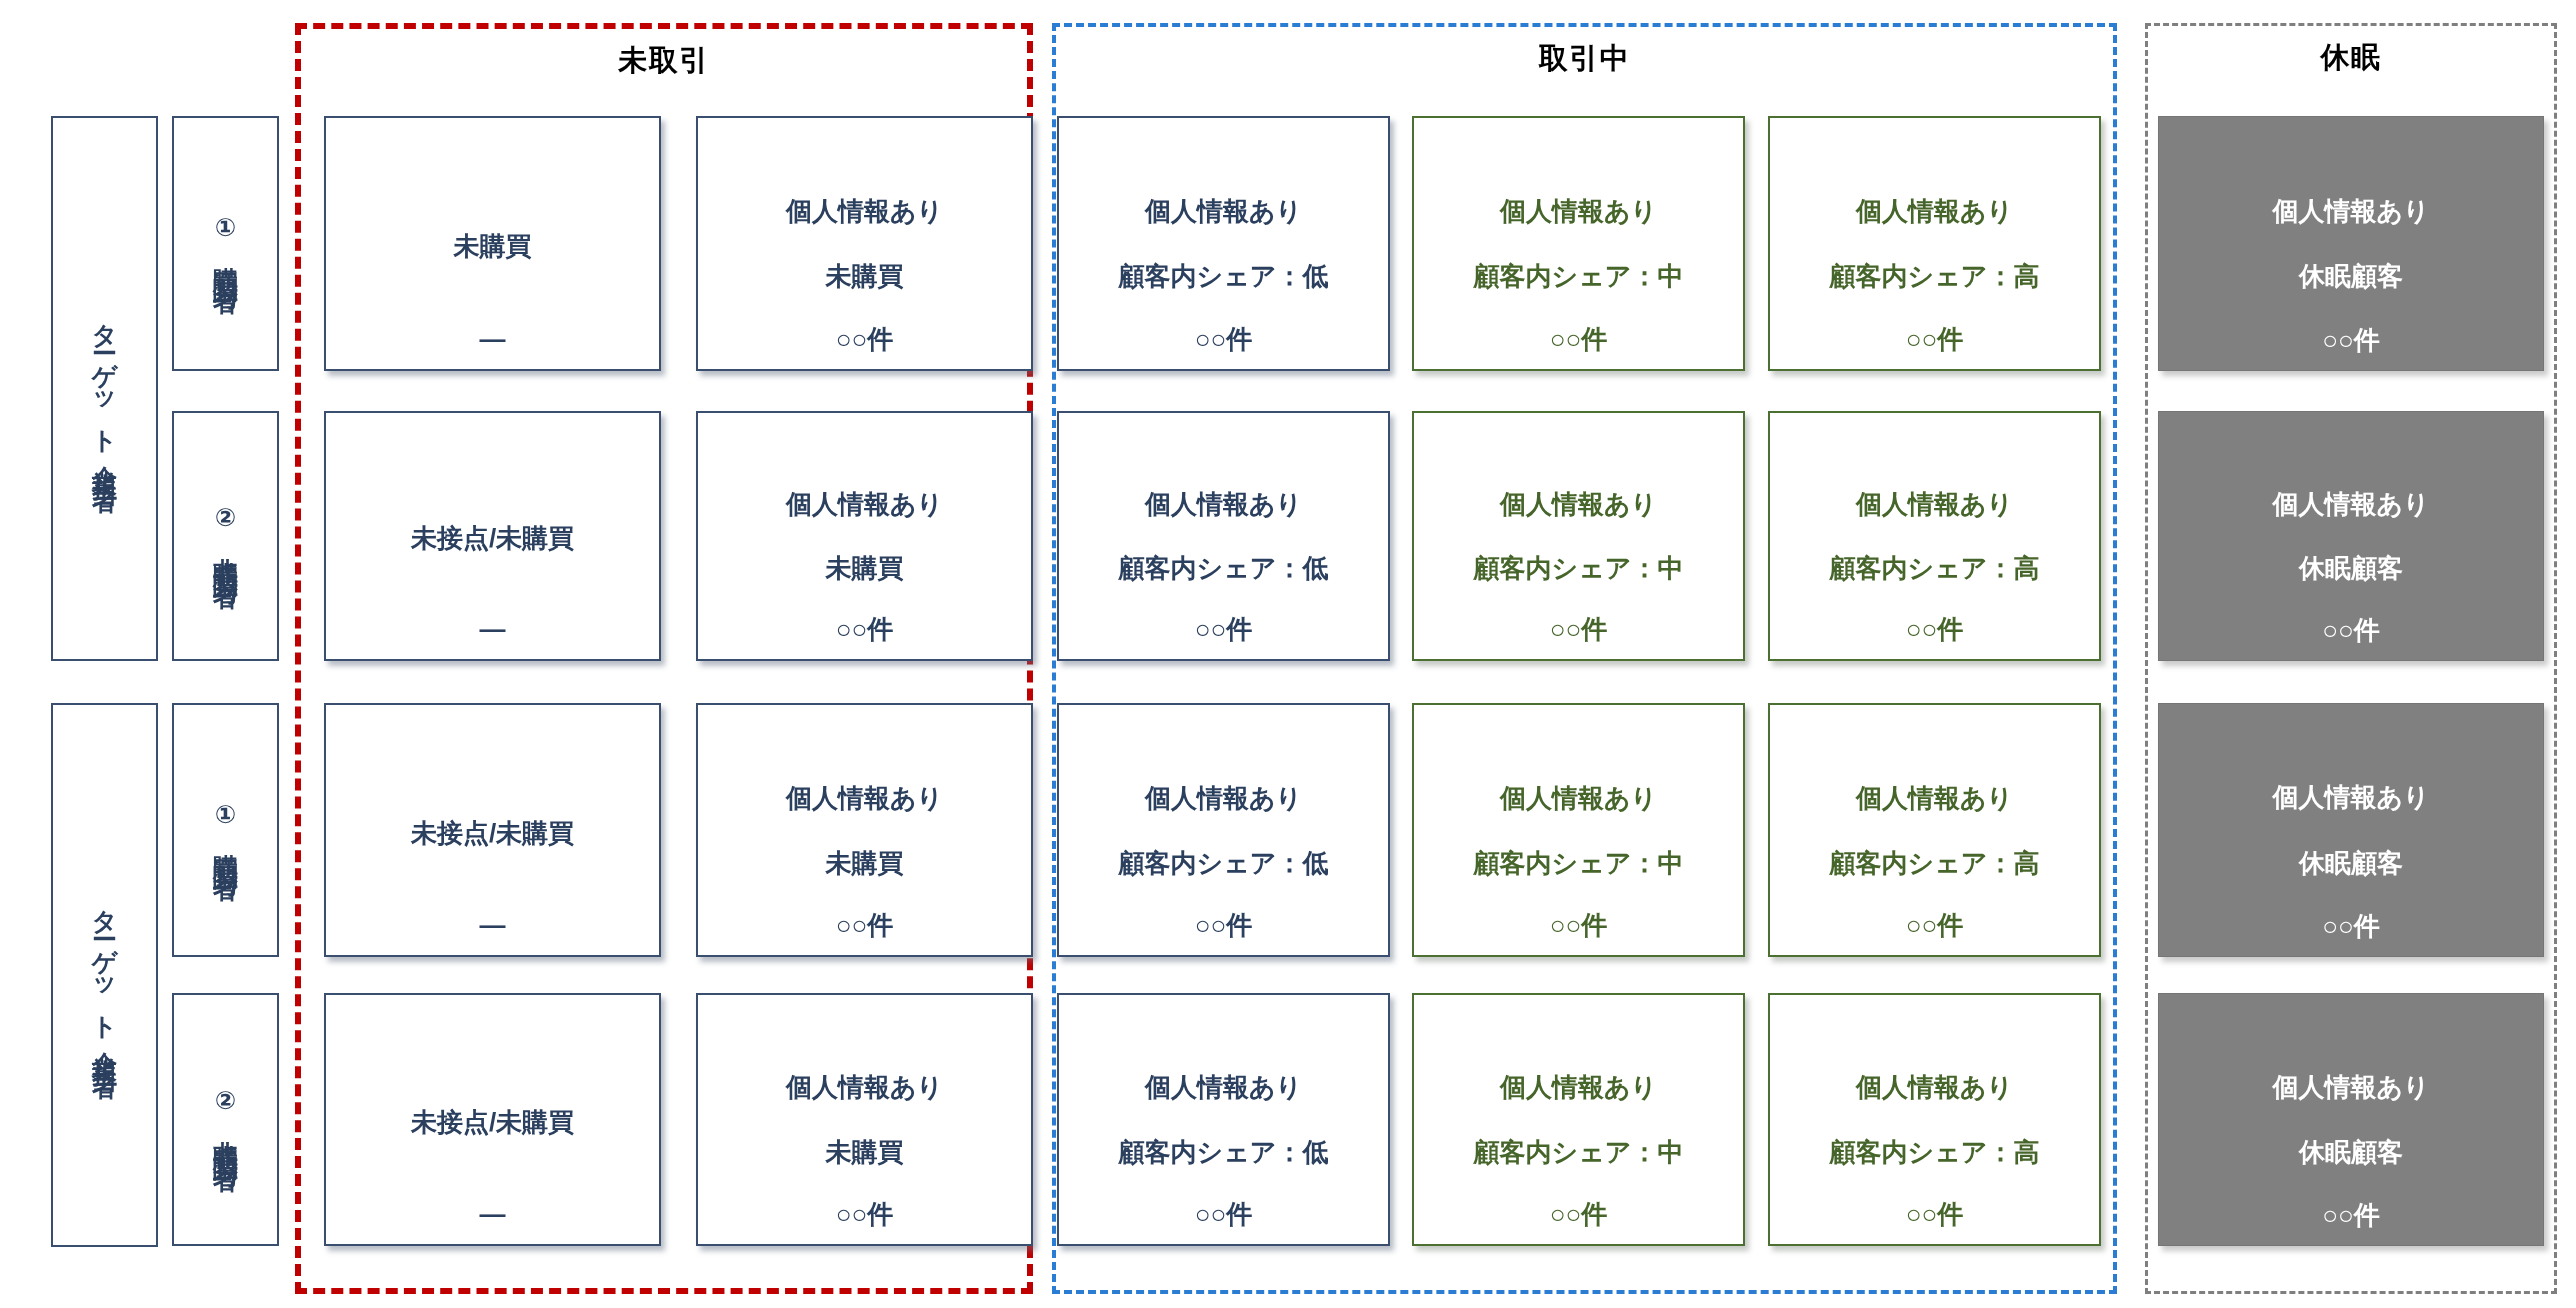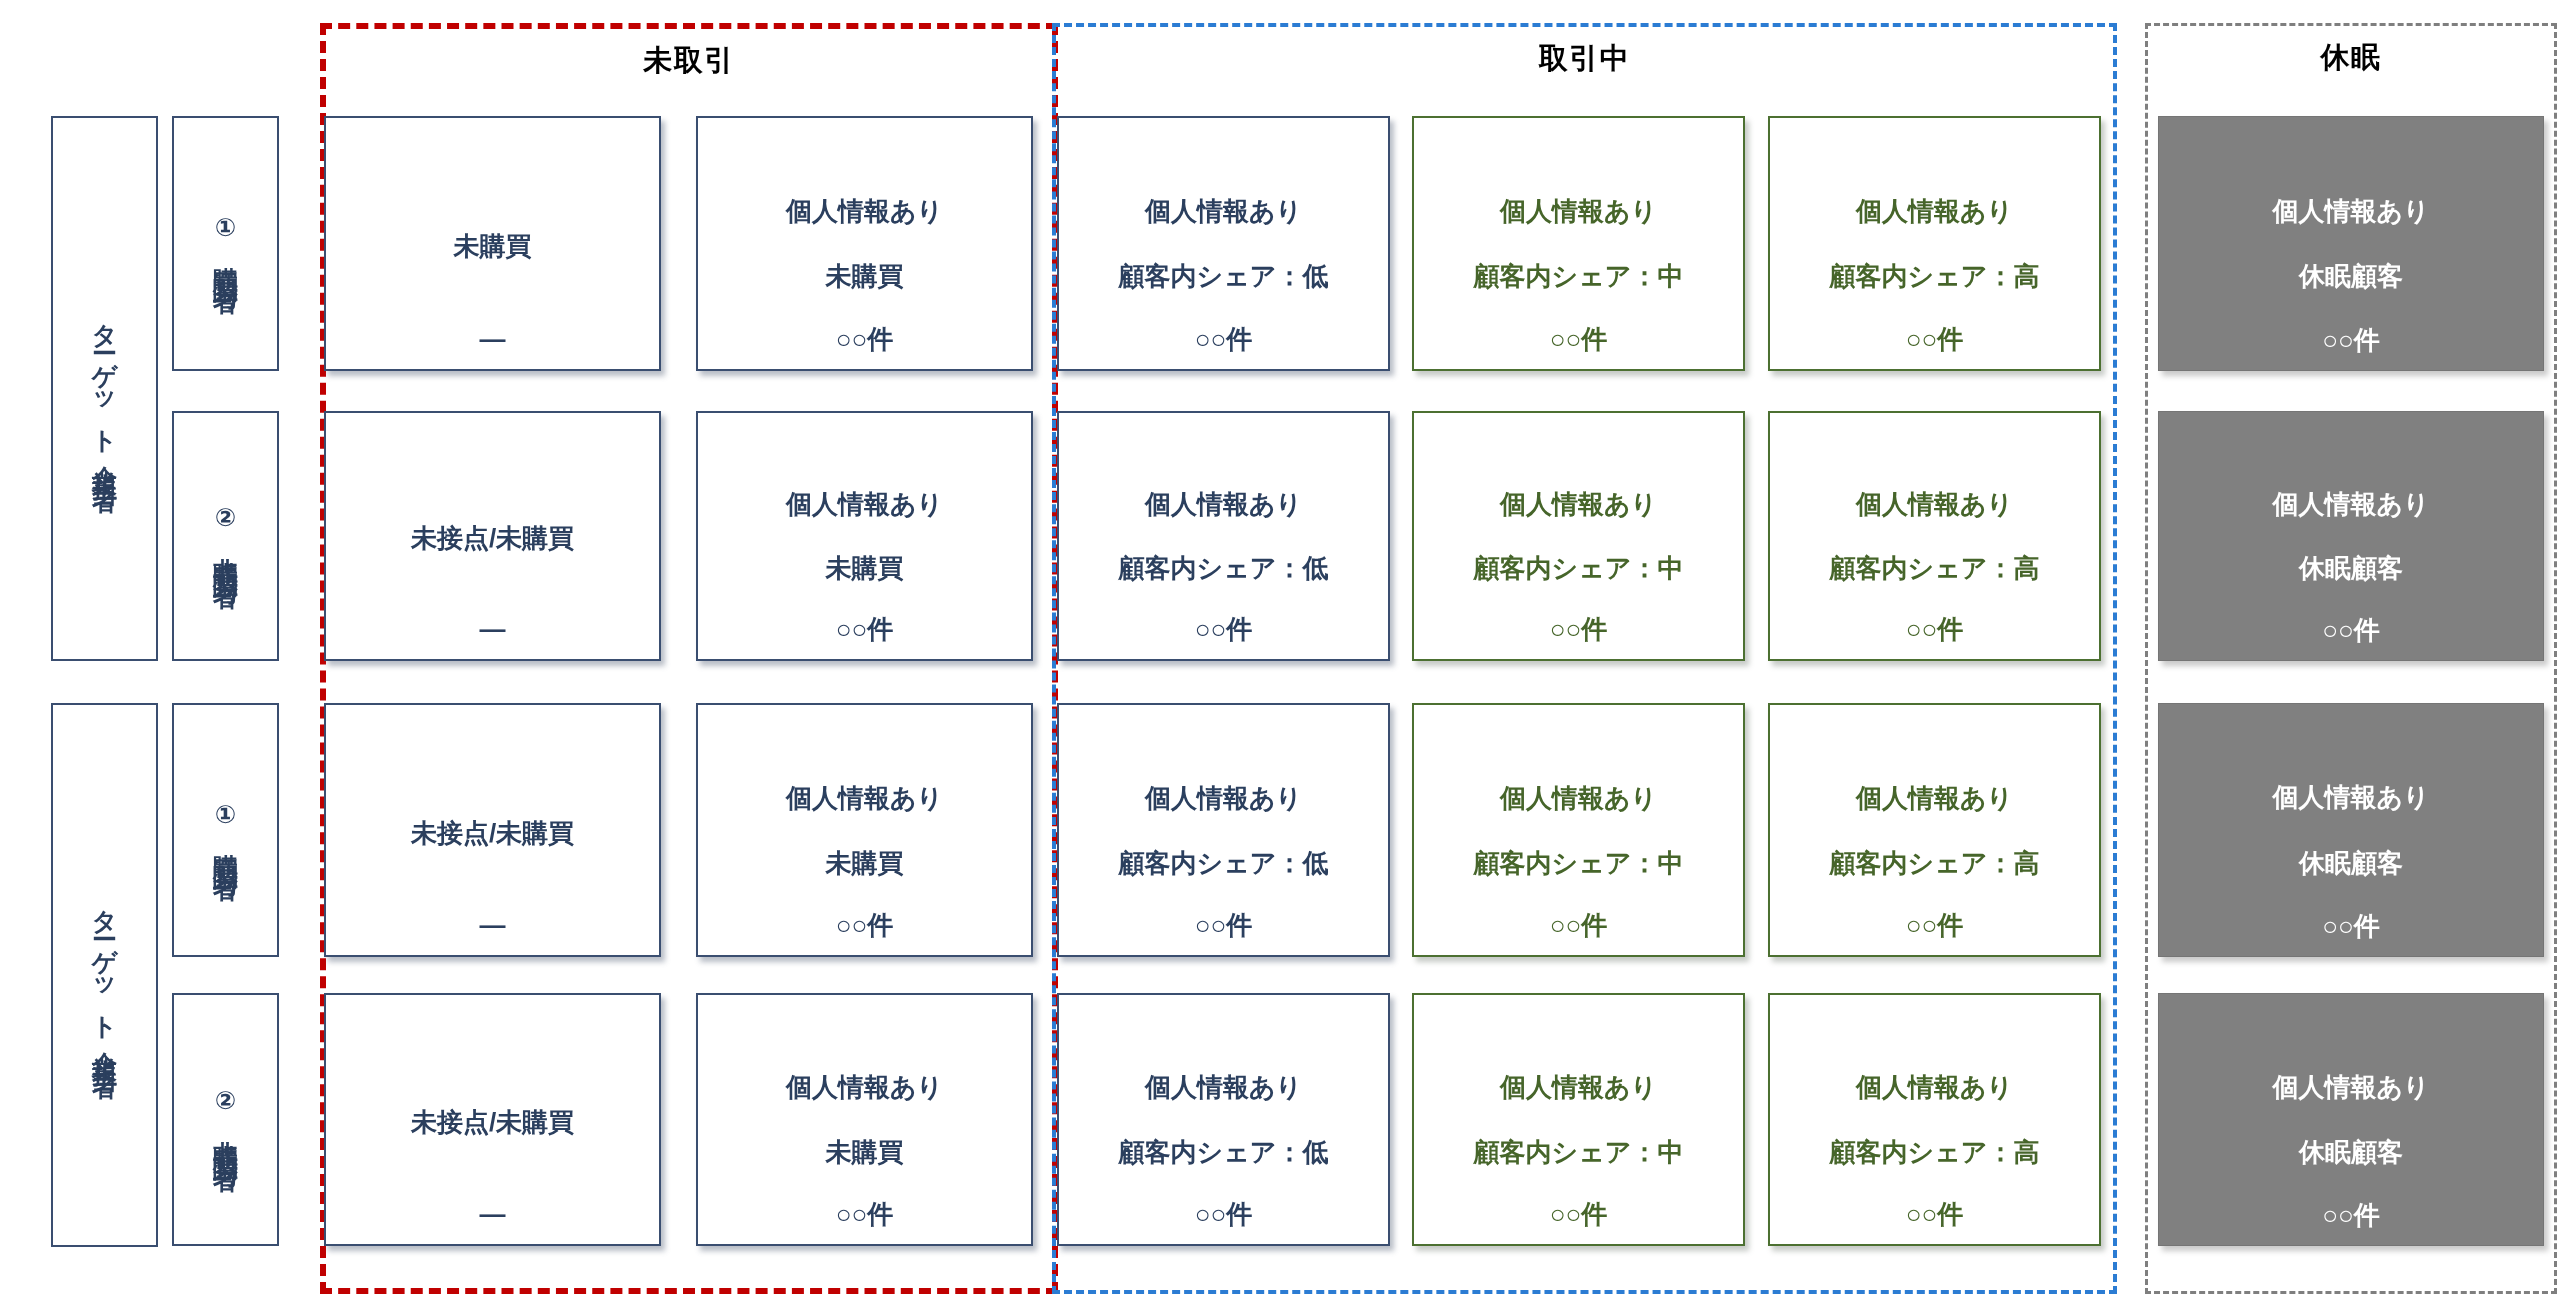--- a/index.html
+++ b/index.html
@@ -4,21 +4,21 @@
 <style>
   html,body{margin:0;padding:0;}
   body{
     width:2576px;height:1309px;position:relative;background:#ffffff;
     font-family:"Liberation Sans","DejaVu Sans",sans-serif;
     font-weight:bold;overflow:hidden;
   }
 
   
   .dashed-group{position:absolute;top:23px;height:1271px;box-sizing:border-box;background:transparent;}
-  .group-untraded{left:320px;width:738px;border:6.8px dashed #C00000;}
+  .group-untraded{left:295px;width:738px;border:6.8px dashed #C00000;}
   .group-trading{left:1052px;width:1065px;border:4.5px dashed #2B7CD3;}
   .group-dormant{left:2145px;width:412px;border:3.8px dashed #7F7F7F;}
   .group-title{position:absolute;top:12px;left:0;right:0;text-align:center;
     font-size:29px;color:#000000;letter-spacing:1.5px;}
 
   
   .vlabel-box{position:absolute;box-sizing:border-box;border:2.3px solid #3A4E70;background:#ffffff;
     display:flex;align-items:center;justify-content:center;}
   .vlabel{writing-mode:vertical-rl;font-size:25px;color:#2B3F5E;letter-spacing:5.3px;line-height:1;}
   .rg1-label{left:51px;top:116px;width:107px;height:545px;}

